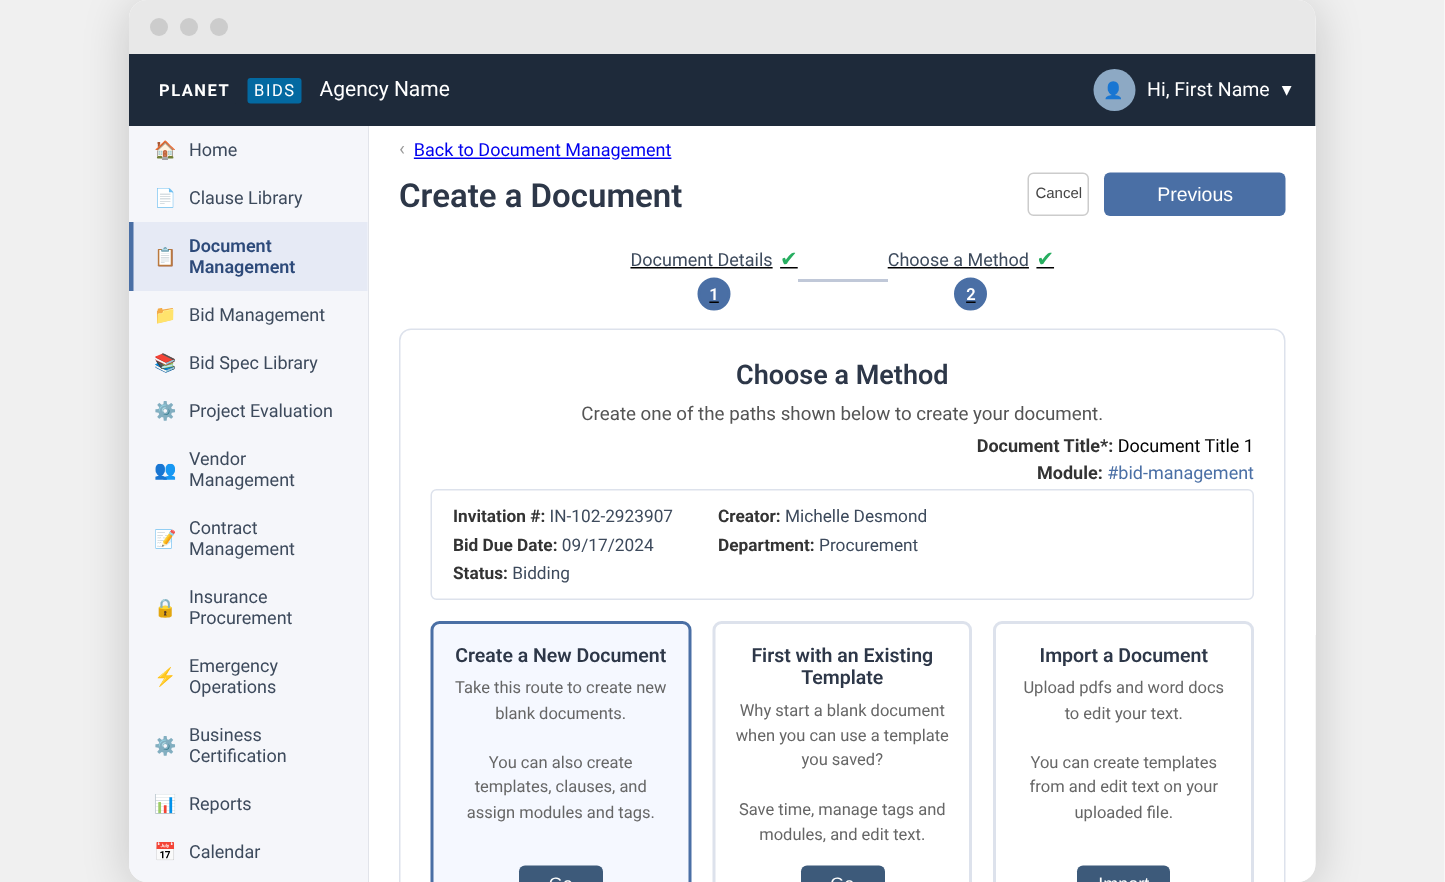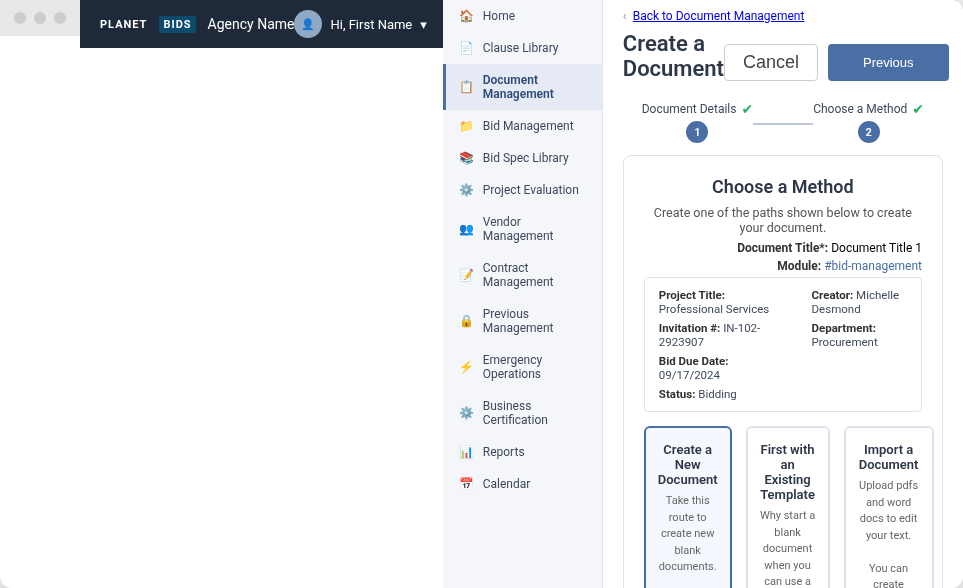--- a/index.html
+++ b/index.html
@@ -5,28 +5,28 @@
     * { box-sizing: border-box; margin: 0; padding: 0; }
     body {
       font-family: -apple-system, BlinkMacSystemFont, 'Segoe UI', Roboto, sans-serif;
       background: #f0f0f0;
       display: flex;
       justify-content: center;
       align-items: center;
       min-height: 100vh;
     }
     .window {
-      width: 963px;
+      width: 791px;
       height: 588px;
       background: #fff;
       border-radius: 12px;
       overflow: hidden;
       box-shadow: 0 4px 32px rgba(0,0,0,0.18);
       display: flex;
-      flex-direction: row;
+      flex-direction: column;
     }
     
     .titlebar {
       background: #e8e8e8;
       height: 36px;
       display: flex;
       align-items: center;
       padding: 0 14px;
       gap: 8px;
       flex-shrink: 0;
@@ -59,23 +59,23 @@
     }
     .logo-planet {
       background: #1e2a3a;
       color: #fff;
       font-weight: 700;
       font-size: 11px;
       letter-spacing: 1px;
       padding: 2px 4px;
     }
     .logo-bids {
-      background: #0c4a6e;
-      color: #fff;
-      font-weight: 700;
+      background: #0369a1;
+      color: #fff;
+      font-weight: 400;
       font-size: 11px;
       letter-spacing: 1px;
       padding: 2px 4px;
       border-radius: 2px;
     }
     .agency-name {
       color: #fff;
       font-size: 14px;
       margin-left: 4px;
     }
@@ -151,25 +151,25 @@
     .page-title {
       font-size: 22px;
       font-weight: 600;
       color: #2d3748;
     }
     .header-buttons {
       display: flex;
       gap: 10px;
     }
     .btn-cancel {
-      padding: 7px 18px;
+      padding: 7px 4px;
       border: 1px solid #ccc;
       background: #fff;
       border-radius: 4px;
-      font-size: 18px;
+      font-size: 10px;
       cursor: pointer;
       color: #444;
     }
     .btn-previous {
       padding: 7px 35px;
       border: none;
       background: #4a6fa5;
       border-radius: 4px;
       font-size: 13px;
       cursor: pointer;
@@ -182,20 +182,21 @@
       align-items: center;
       gap: 60px;
       padding: 6px 0 12px 0;
     }
     .step {
       display: flex;
       flex-direction: column;
       align-items: center;
       gap: 4px;
       position: relative;
+      text-decoration: underline;
     }
     .step-label {
       font-size: 12px;
       color: #3d4a5c;
       display: flex;
       align-items: center;
       gap: 5px;
     }
     .step-check {
       color: #27ae60;
@@ -371,21 +372,21 @@
           <div class="sidebar-item">
       <span class="sidebar-icon">👥</span>
       <span>Vendor Management</span>
     </div>
           <div class="sidebar-item">
       <span class="sidebar-icon">📝</span>
       <span>Contract Management</span>
     </div>
           <div class="sidebar-item">
       <span class="sidebar-icon">🔒</span>
-      <span>Previous Management</span>
+      <span>Insurance Procurement</span>
     </div>
           <div class="sidebar-item">
       <span class="sidebar-icon">⚡</span>
       <span>Emergency Operations</span>
     </div>
           <div class="sidebar-item">
       <span class="sidebar-icon">⚙️</span>
       <span>Business Certification</span>
     </div>
           <div class="sidebar-item">
@@ -443,24 +444,20 @@
           <strong>Document Title*:</strong>
           <span>Document Title 1</span>
         </div>
         <div class="doc-info">
           <strong>Module:</strong>
           <a href="#">#bid-management</a>
         </div>
 
         <div class="detail-row">
           <div class="detail-col">
-            <span>
-              <strong>Project Title:</strong>
-              <span>Professional Services</span>
-            </span>
             <span>
               <strong>Invitation #:</strong>
               <span>IN-102-2923907</span>
             </span>
             <span>
               <strong>Bid Due Date:</strong>
               <span>09/17/2024</span>
             </span>
             <span>
               <strong>Status:</strong>

